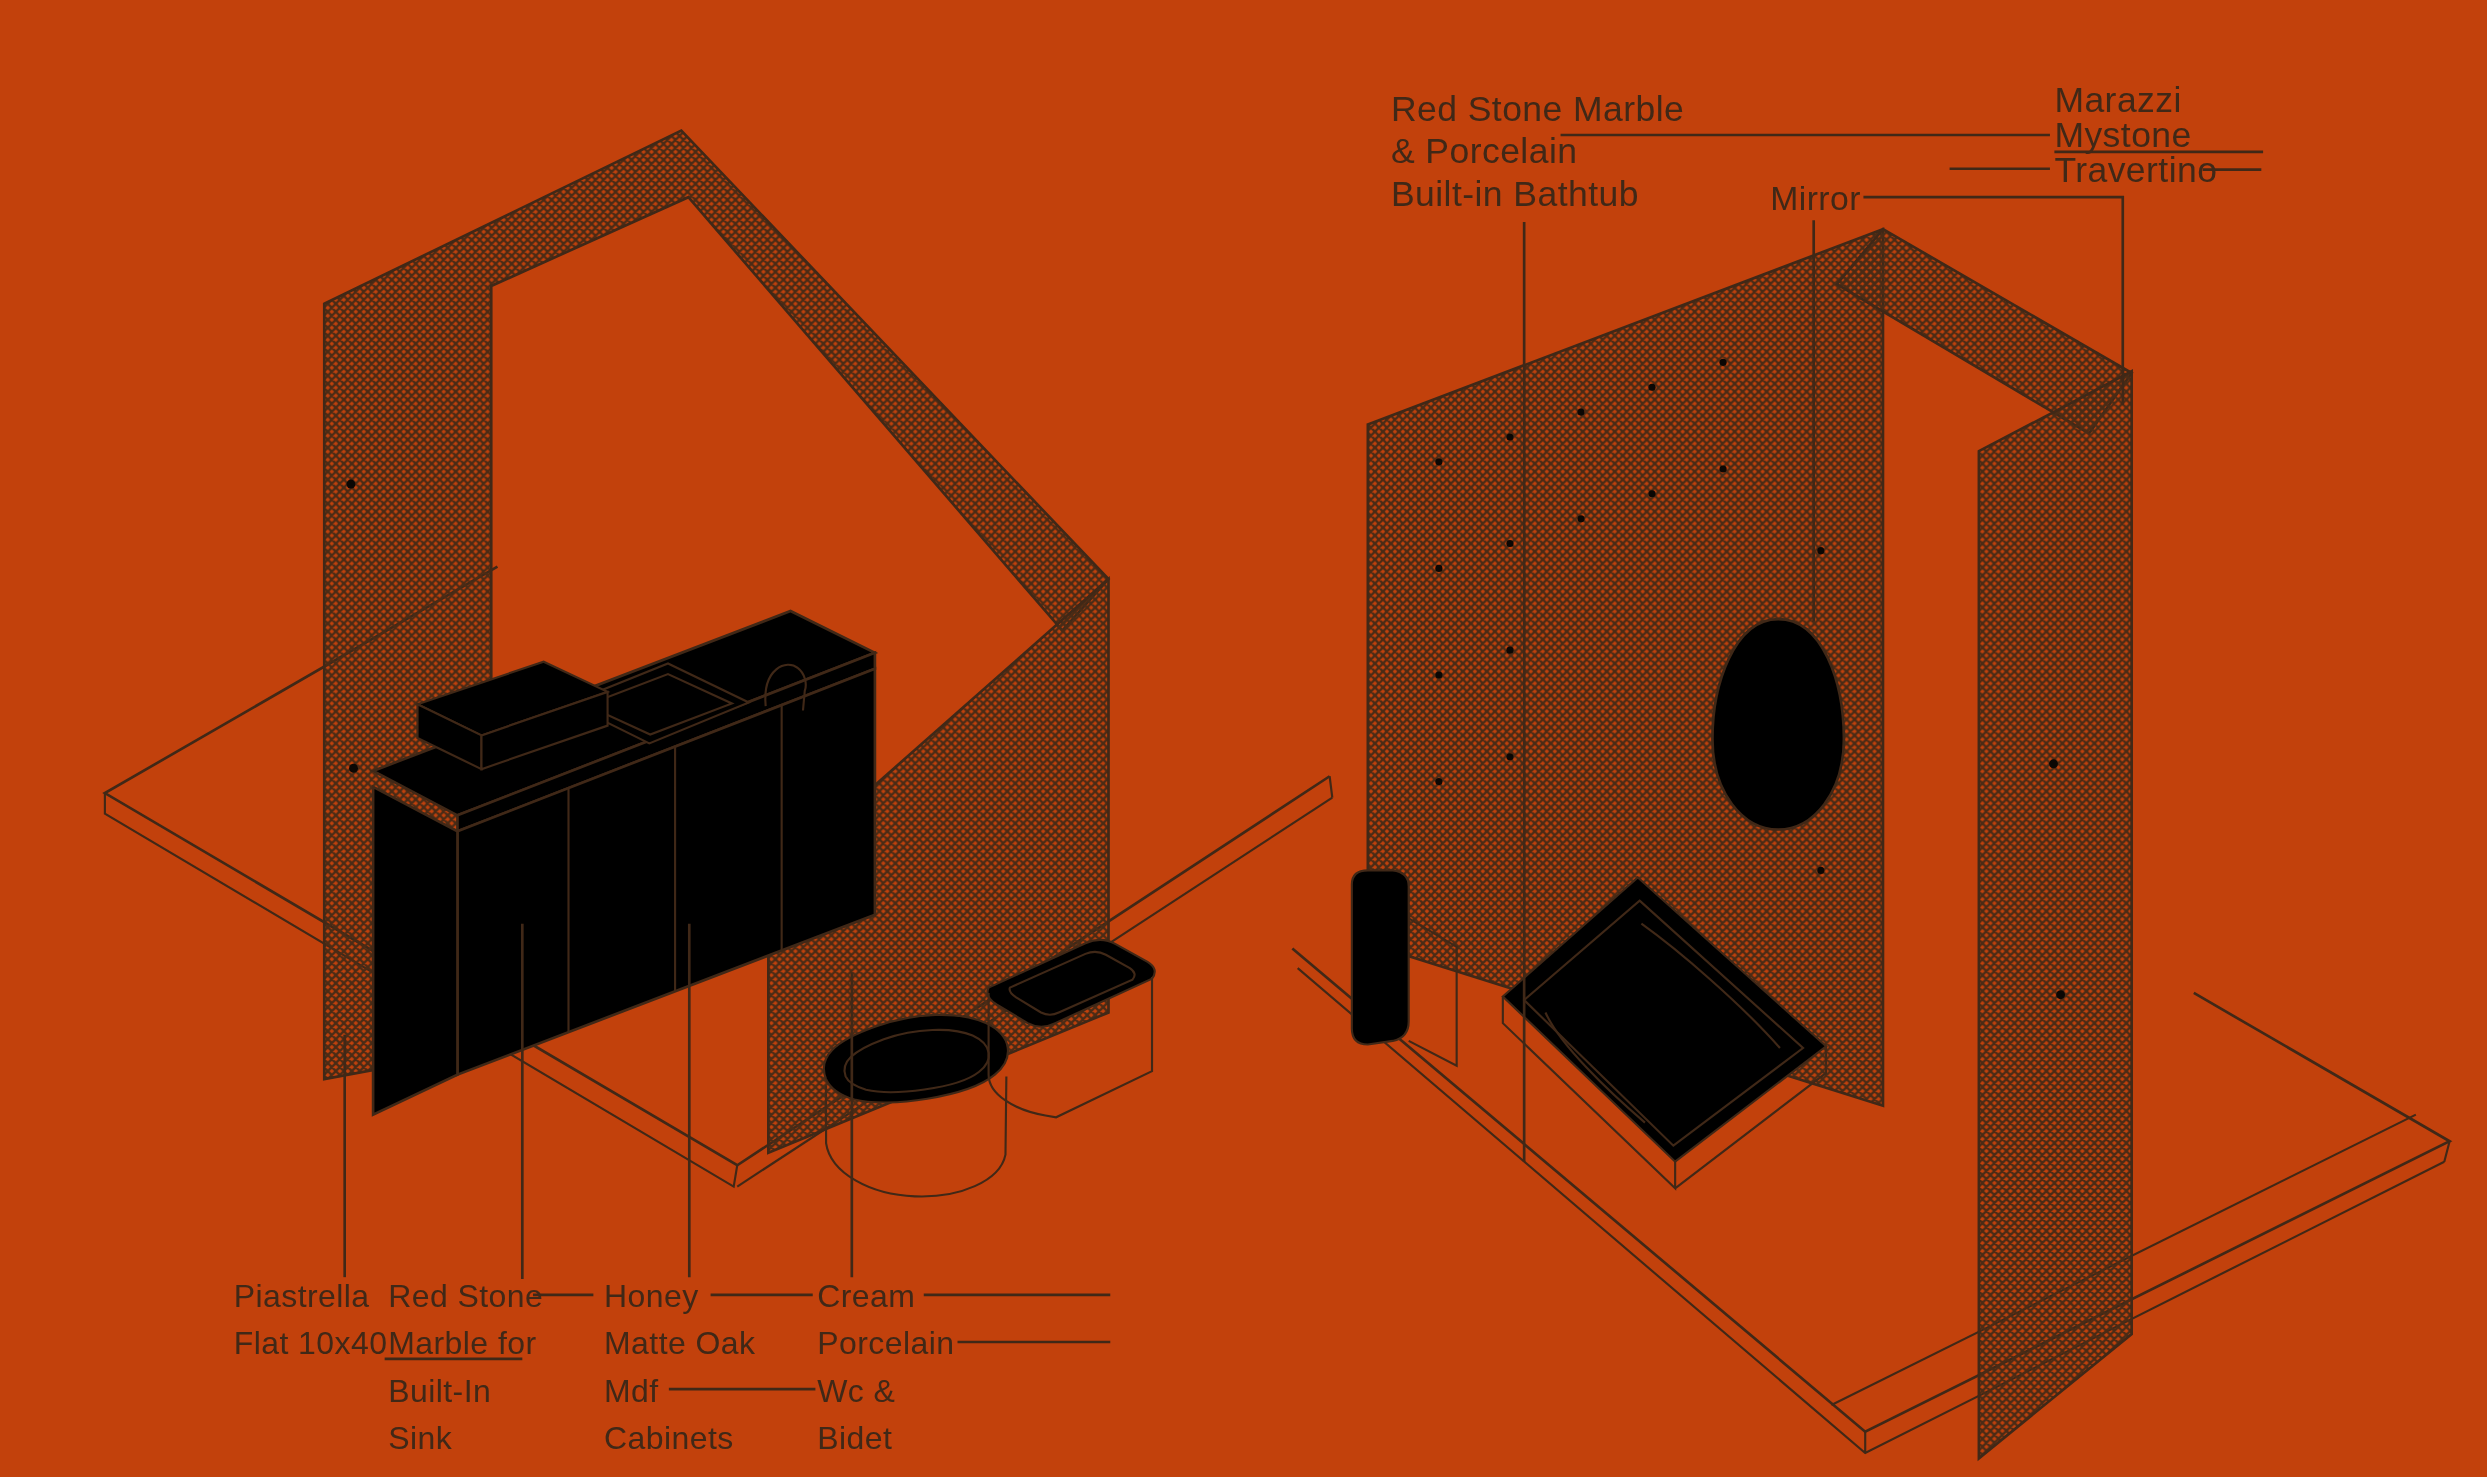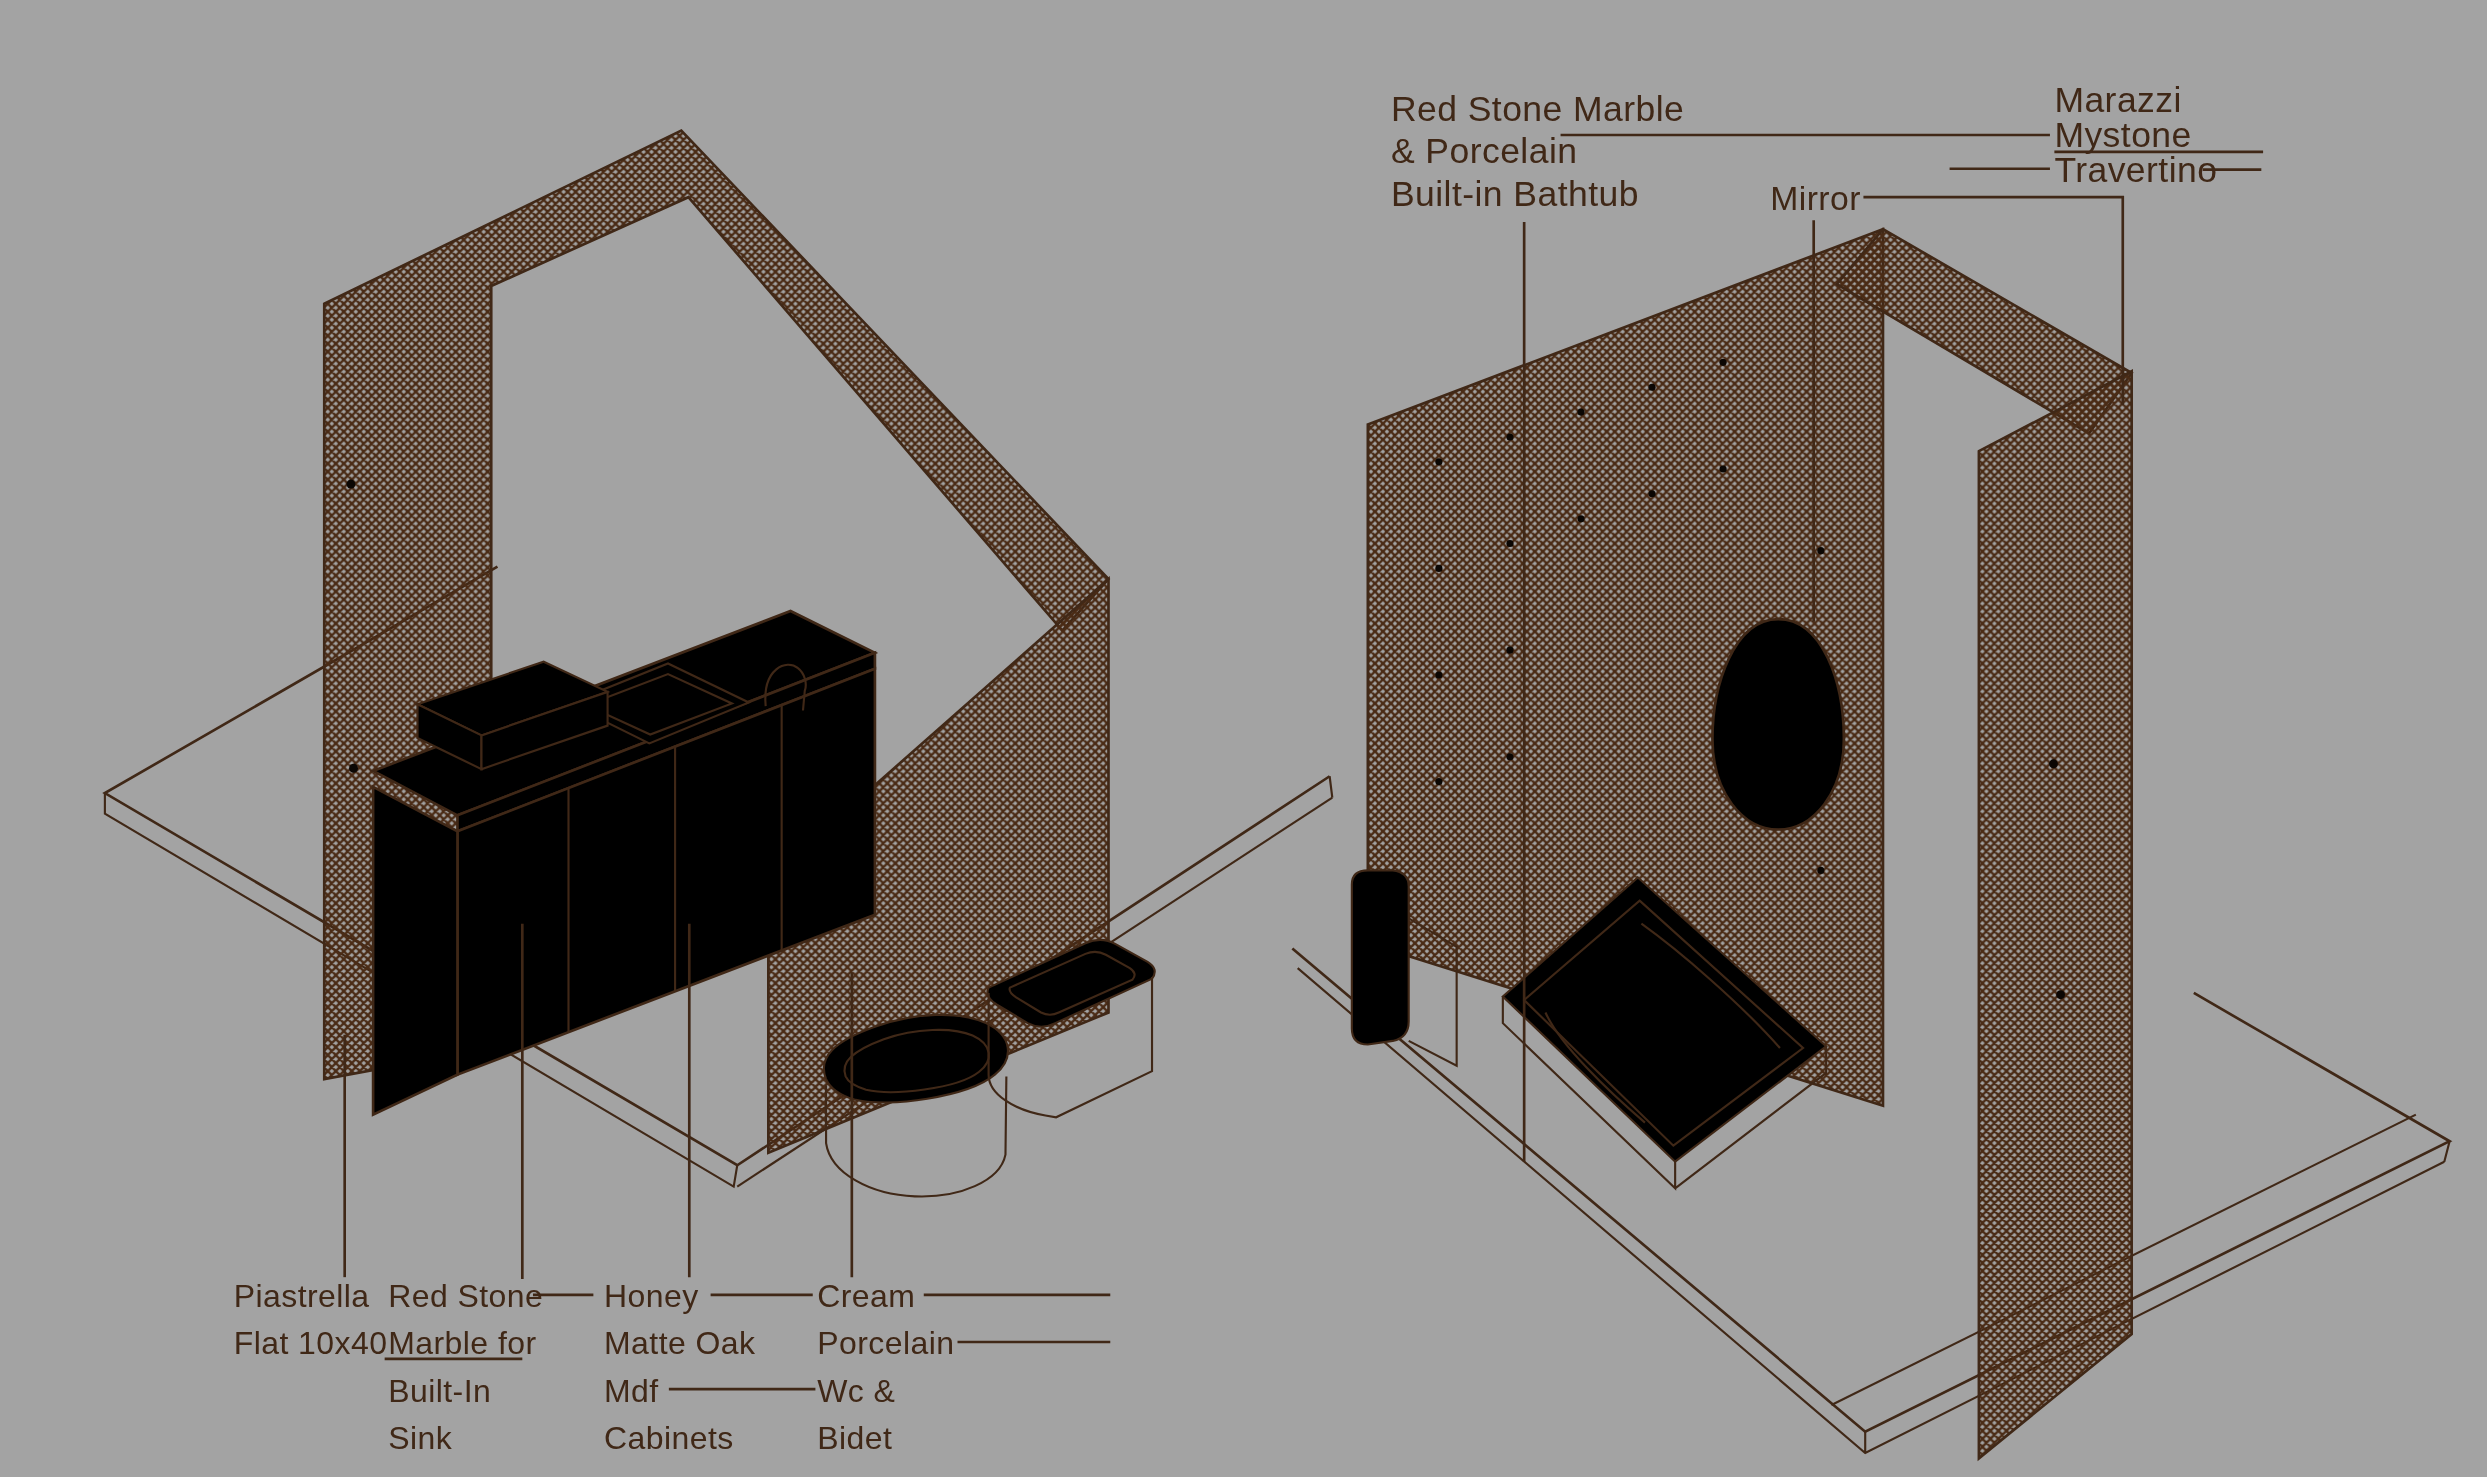--- a/index.html
+++ b/index.html
@@ -1,16 +1,16 @@
 <!DOCTYPE html>
 <html style="font-size:14px"><head>
 <meta charset="utf-8">
 <style>
   html,body{margin:0;padding:0;background:#000;}
-  .stage{position:relative;width:2487px;height:1477px;background:#a3a3a3;overflow:hidden;}
+  .stage{position:relative;width:2487px;height:1477px;background:#c2410c;overflow:hidden;}
   svg{display:block;}
   text{font-family:"Liberation Sans", sans-serif;fill:#402817;}
   .t40{font-size:40px;letter-spacing:0.5px;}
   .t38{font-size:38px;letter-spacing:0.5px;}
   .t36{font-size:36px;letter-spacing:0.5px;}
   .ln{stroke:#402817;stroke-width:3;fill:none;}
   .ln2{stroke:#402817;stroke-width:2.4;fill:none;}
   .hatch{fill:url(#hatch);stroke:#402817;stroke-width:3;}
   .solid{fill:#000;stroke:#402817;stroke-width:3;}
   .solid2{fill:#000;stroke:#402817;stroke-width:2.4;}

